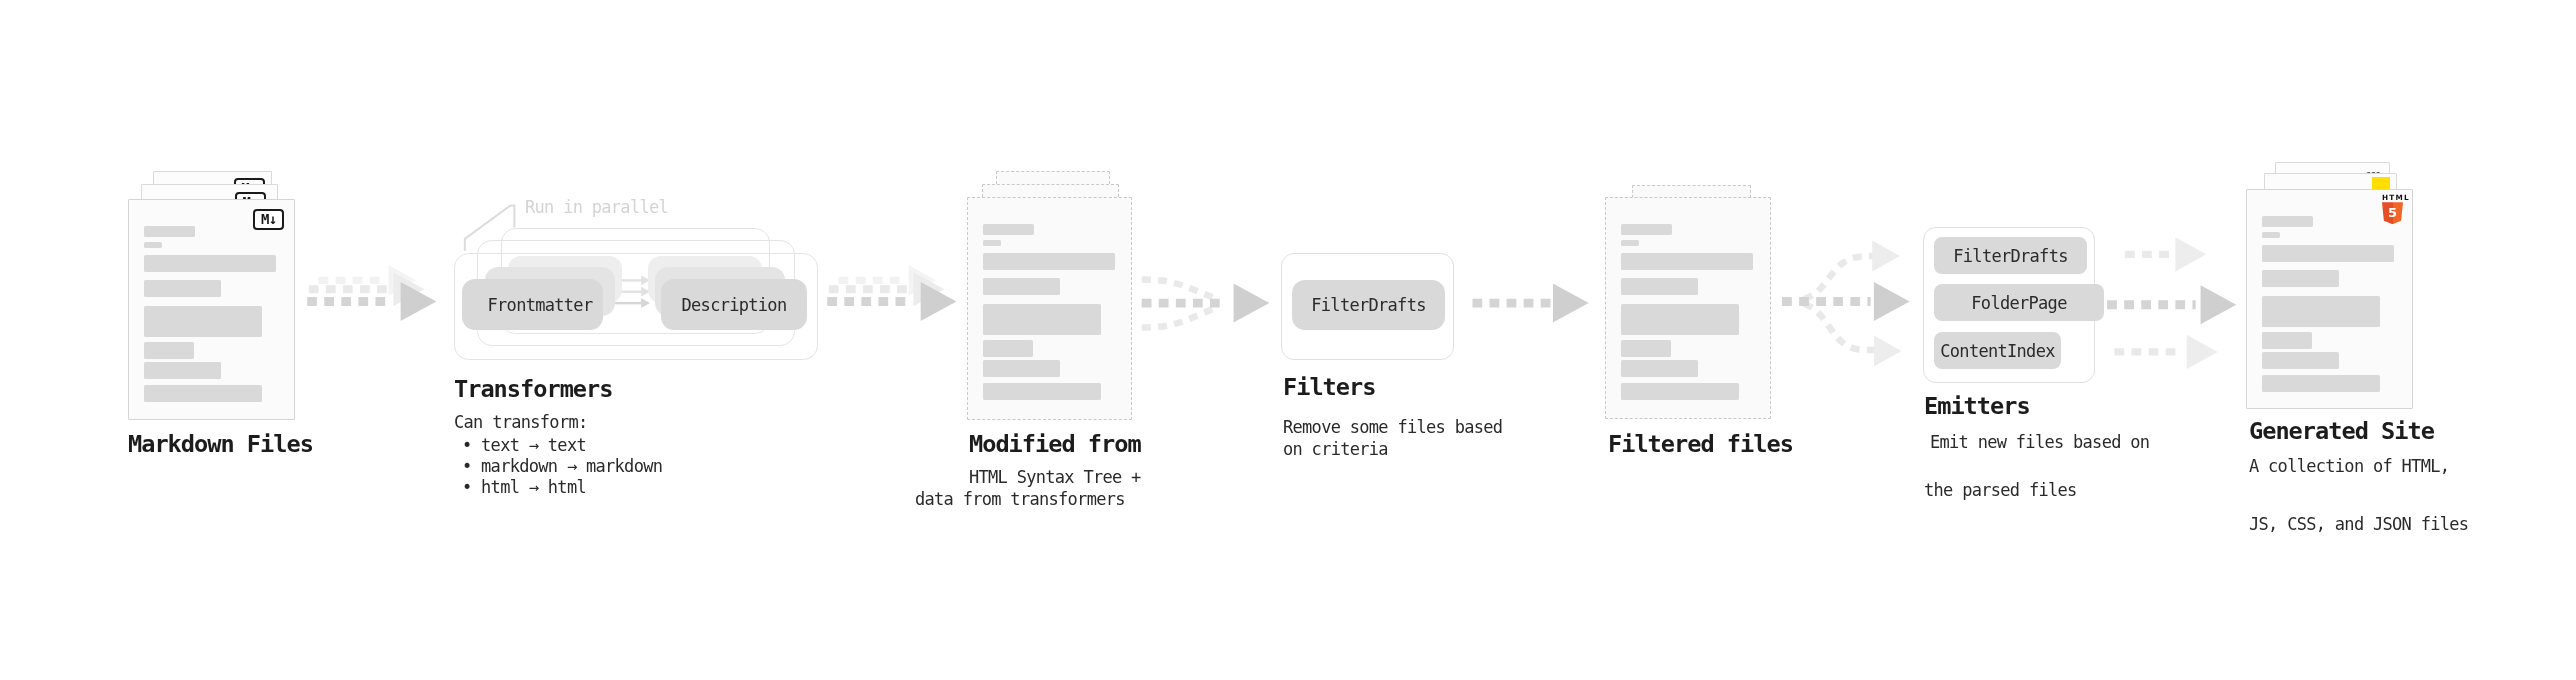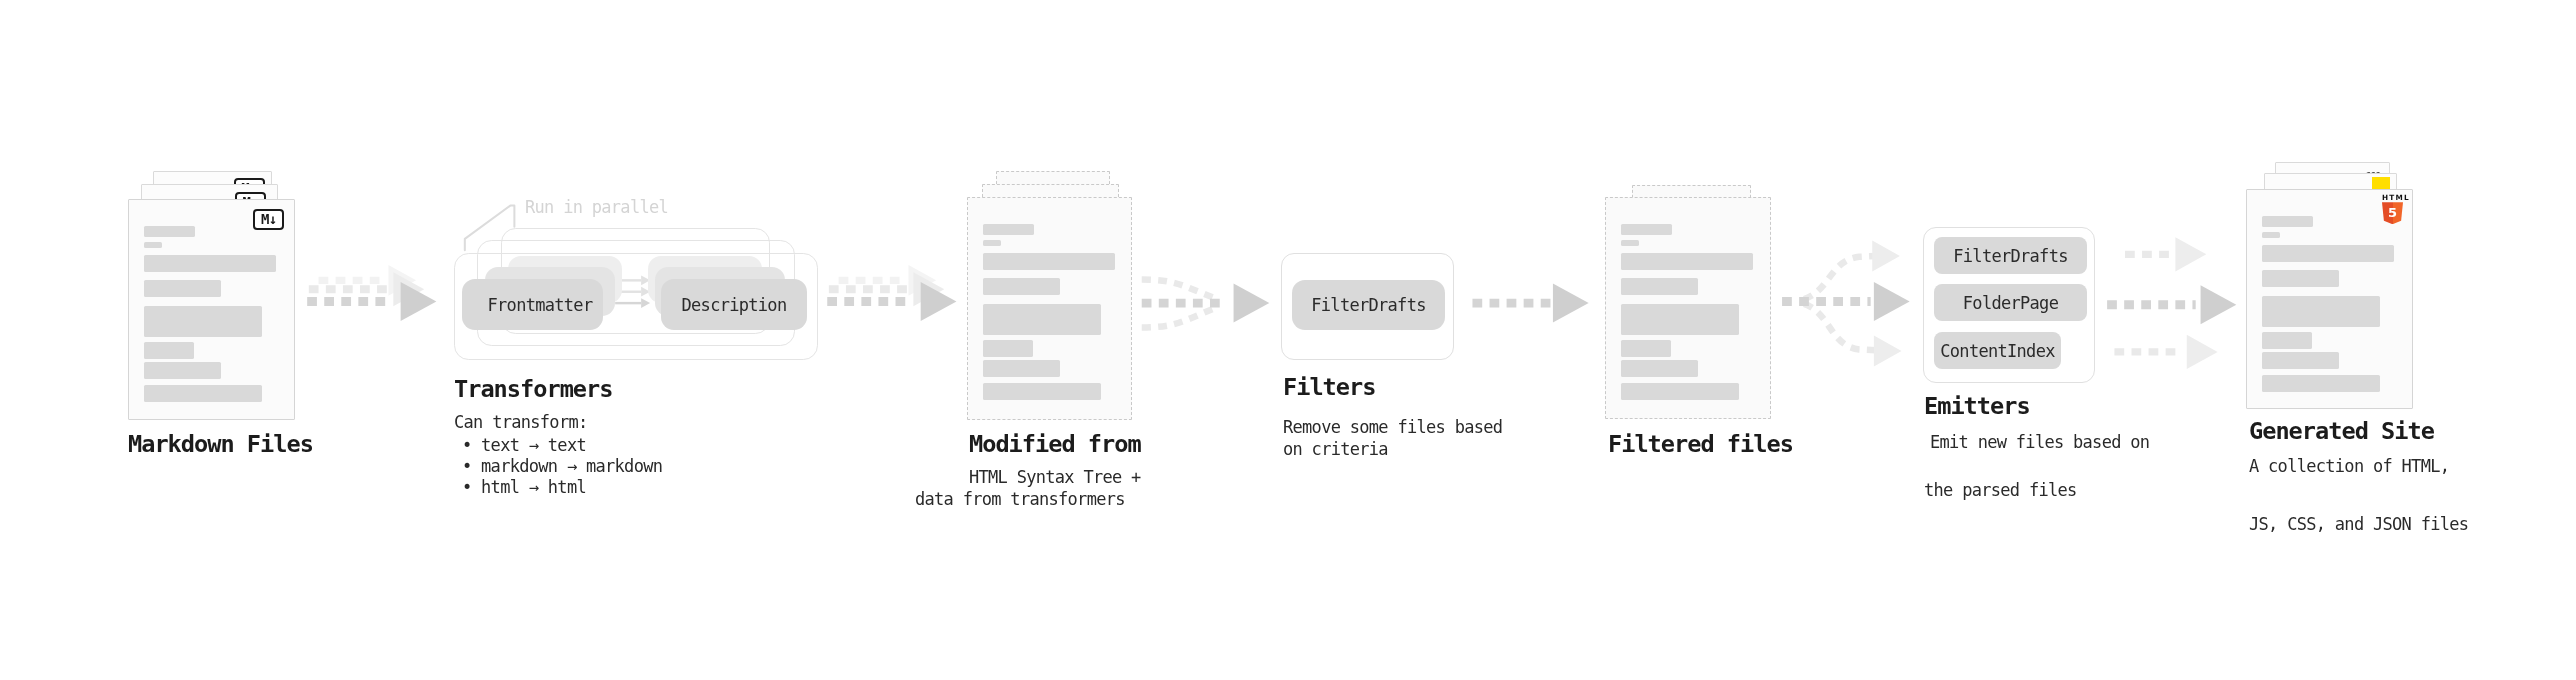--- a/index.html
+++ b/index.html
@@ -194,21 +194,21 @@
         <div class="bar" style="top: 142px; width: 50px; height: 17px;"></div>
         <div class="bar" style="top: 162px; width: 77px; height: 17px;"></div>
         <div class="bar" style="top: 185px; width: 118px; height: 17px;"></div>
       </div>
     <div class="heading" style="left:1608px;top:432px;">Filtered files</div>
   </div>
 
   <div>
     <div class="wbox abs" style="left:1923px;top:227px;width:172px;height:156px;"></div>
     <div class="pill small abs" style="left:1934px;top:237px;width:153px;height:37px;">FilterDrafts</div>
-    <div class="pill small abs" style="left:1934px;top:284px;width:153px;height:37px;">FolderPage</div>
+    <div class="pill small abs" style="left:1934px;top:284px;width:170px;height:37px;">FolderPage</div>
     <div class="pill small abs" style="left:1934px;top:332px;width:127px;height:37px;">ContentIndex</div>
     <div class="heading" style="left:1924px;top:394px;">Emitters</div>
     <div class="desc" style="left:1924px;top:431px;margin-left:6px;">Emit new files based on</div>
     <div class="desc" style="left:1924px;top:479px;">the parsed files</div>
   </div>
 
   <div>
     <div class="file back abs" style="left:2275px;top:162px;width:115px;height:130px;">
       <span class="css-icon" style="right:8.1px;top:2.4px;">
         <span class="css-label">CSS</span>

